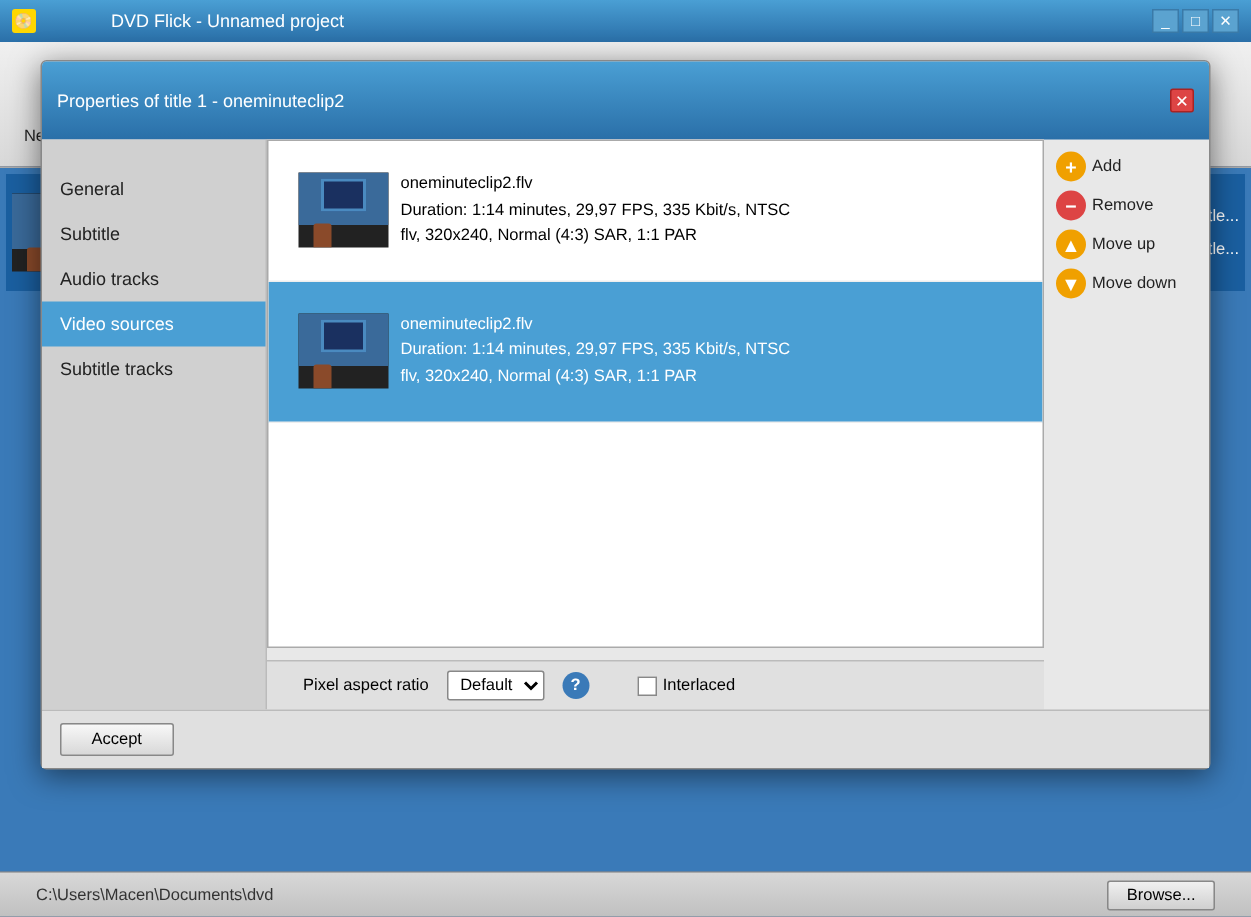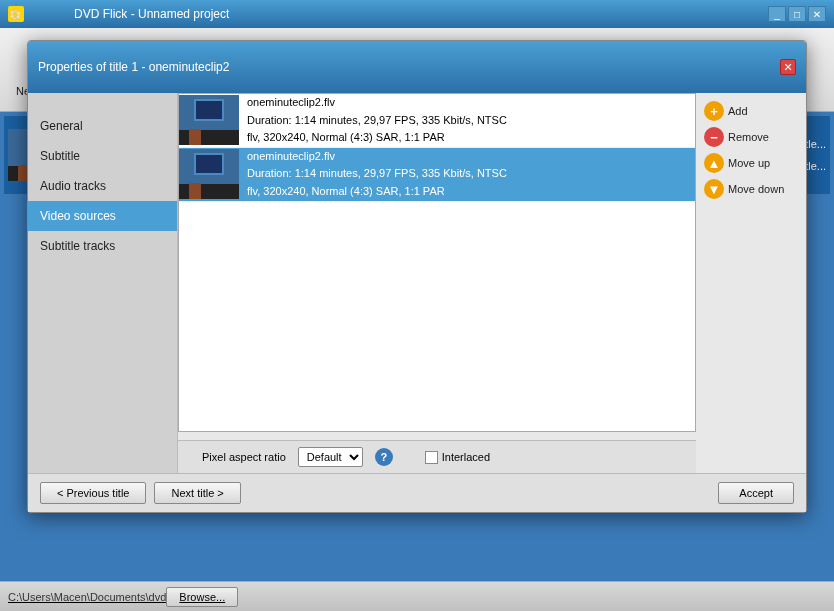--- a/index.html
+++ b/index.html
@@ -136,23 +136,23 @@
     }
     .plus-btn { background: #f0a000; color: white; }
     .pencil-btn { background: #f0a000; color: white; }
 
     
     .status-bar {
       background: linear-gradient(to bottom, #d8d8d8, #c0c0c0);
       height: 30px;
       display: flex;
       align-items: center;
-      padding: 0 8px;
+      padding: 0 24px;
       border-top: 1px solid #aaa;
-      text-decoration: underline;
+      justify-content: space-between;
     }
     .status-text { font-size: 11px; color: #333; }
     .browse-btn {
       padding: 3px 12px;
       background: linear-gradient(to bottom, #f0f0f0, #d0d0d0);
       border: 1px solid #888;
       border-radius: 2px;
       cursor: pointer;
       font-size: 11px;
     }
@@ -226,21 +226,21 @@
     .video-list {
       flex: 1;
       overflow-y: auto;
       border: 1px solid #aaa;
       background: #fff;
       margin-bottom: 8px;
     }
     .video-item {
       display: flex;
       align-items: center;
-      padding: 0;
+      padding: 20px;
       cursor: pointer;
       border-bottom: 1px solid #eee;
     }
     .video-item.selected { background: #4a9fd4; color: white; }
     .video-thumb {
       width: 60px;
       height: 50px;
       background: #222;
       margin-right: 8px;
       flex-shrink: 0;
@@ -621,20 +621,16 @@
           </div>
           <div class="action-btn">
             <div class="action-icon icon-down">▼</div>
             <span>Move down</span>
           </div>
         </div>
       </div>
     </div>
 
     <div class="dialog-footer">
-      <div class="footer-btns">
-        <button class="footer-btn">&lt; Previous title</button>
-        <button class="footer-btn">Next title &gt;</button>
-      </div>
       <button class="accept-btn">Accept</button>
     </div>
   </div>
 </div>
 
 </body></html>

